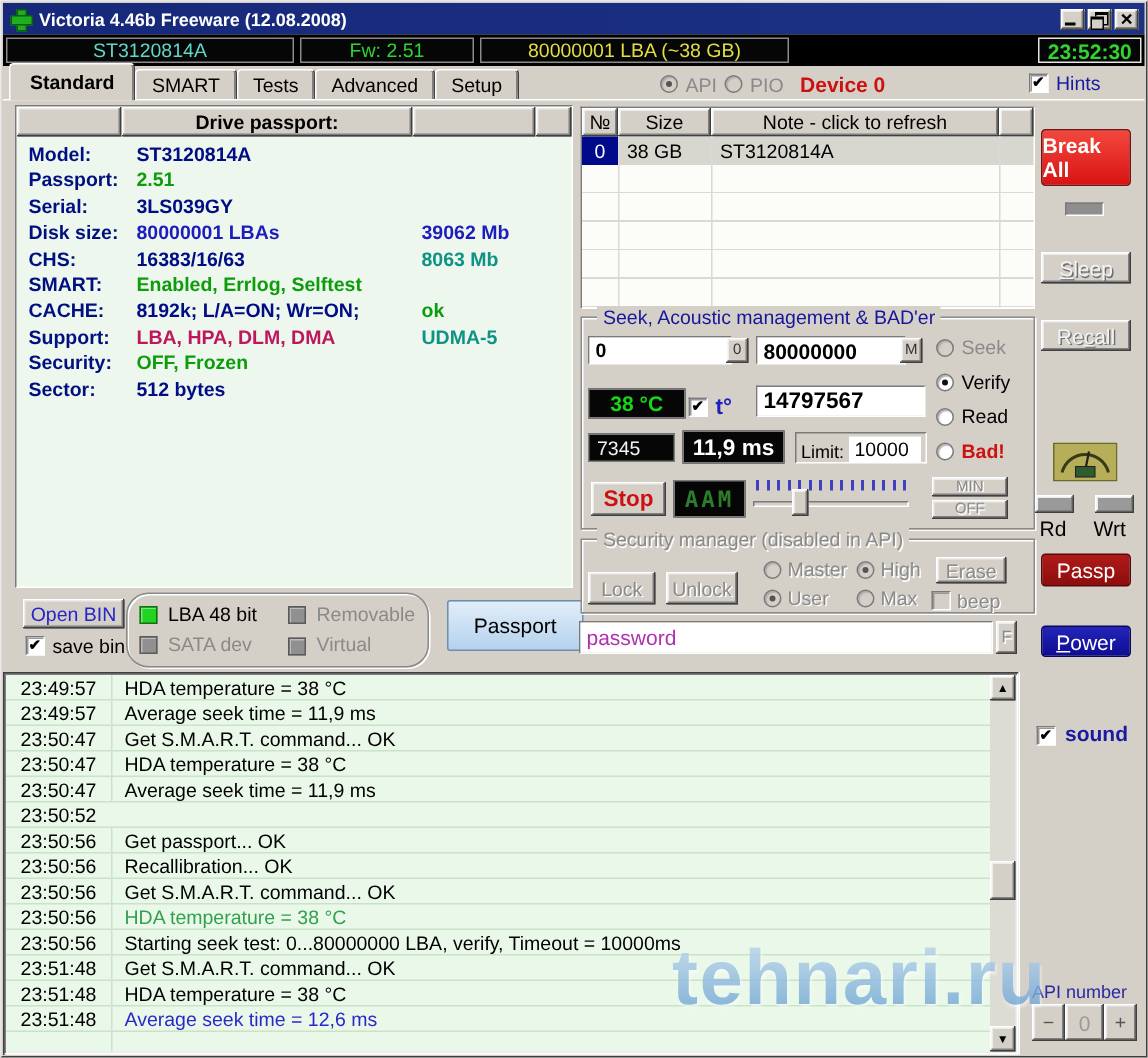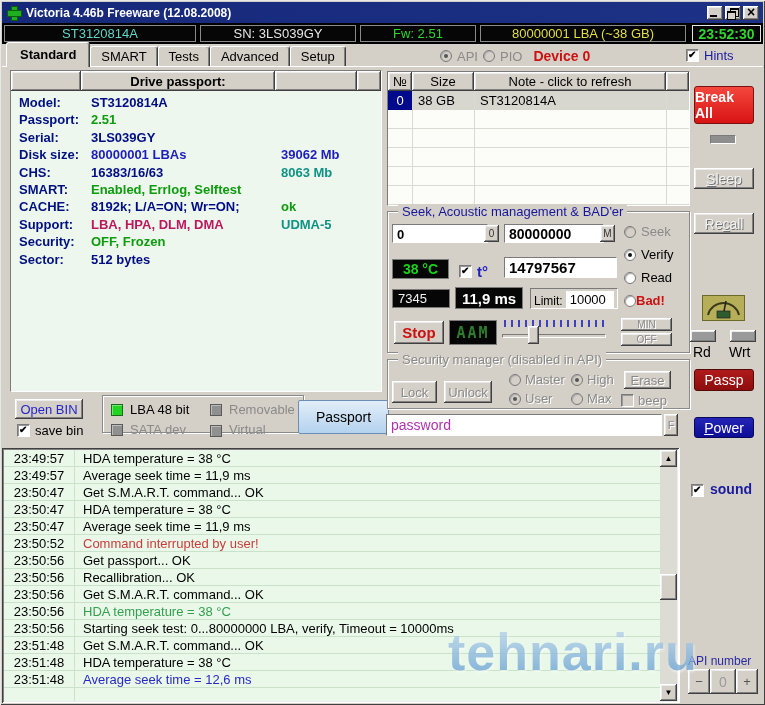--- a/index.html
+++ b/index.html
@@ -104,21 +104,20 @@
     <div id="app-icon"></div>
     <div id="title-text">Victoria 4.46b Freeware (12.08.2008)</div>
     <div class="winbtn b-out glyph-min"></div>
     <div class="winbtn b-out glyph-restore"></div>
     <div class="winbtn b-out glyph-close"></div>
   </div>
 
   <div id="statusbar" class="abs">
 
     <div class="seg" style="width: 192px; color: rgb(95, 215, 200);">ST3120814A</div>
-      <div class="seg" style="width: 156px; color: rgb(230, 230, 230);">SN: 3LS039GY</div>
       <div class="seg" style="width: 116px; color: rgb(47, 212, 47);">Fw: 2.51</div>
       <div class="seg" style="width: 206px; color: rgb(227, 222, 64);">80000001 LBA (~38 GB)</div>
       <div id="clock-seg">23:52:30</div>
   </div>
 
   <div id="tabbar" class="abs">
     <div class="tab active">Standard</div>
     <div class="tab">SMART</div>
     <div class="tab">Tests</div>
     <div class="tab">Advanced</div>
@@ -191,21 +190,21 @@
             <span class="pv" style="color: rgb(0, 13, 133);">512 bytes</span>
           </div>
         </div>
     </div>
 
     <div class="abs b-out" style="left:13px;top:332px;width:68px;height:20px;display:flex;align-items:center;justify-content:center;font-size:13px;color:#2525c8;">Open BIN</div>
     <div class="abs" style="left:15px;top:356px;display:flex;align-items:center;gap:5px;">
       <div class="cb checked"></div>
       <span style="font-size:13px;">save bin</span>
     </div>
-    <div class="abs etch" style="left:100px;top:328px;width:202px;height:38px;">
+    <div class="abs etch" style="left:82px;top:328px;width:202px;height:50px;border-radius:15px;">
       <div class="abs" style="left:8px;top:6px;display:flex;align-items:center;gap:7px;">
         <div class="flagbox" id="flag0" style="background: rgb(34, 212, 34); border-color: rgb(26, 106, 26);"></div>
         <span style="font-size: 13px; color: rgb(0, 0, 0);" id="flag0l">LBA 48 bit</span>
       </div>
       <div class="abs" style="left:107px;top:6px;display:flex;align-items:center;gap:7px;">
         <div class="flagbox" id="flag1" style="background: rgb(144, 144, 144); border-color: rgb(90, 90, 90);"></div>
         <span style="font-size: 13px; color: rgb(138, 138, 138);" id="flag1l">Removable</span>
       </div>
       <div class="abs" style="left:8px;top:26px;display:flex;align-items:center;gap:7px;">
         <div class="flagbox" id="flag2" style="background: rgb(144, 144, 144); border-color: rgb(90, 90, 90);"></div>
@@ -251,26 +250,26 @@
         <span class="dimtext" style="font-size:13px;">Seek</span>
       </div>
       <div class="abs" style="left:236px;top:35px;display:flex;align-items:center;gap:5px;">
         <div class="radio sel"></div>
         <span style="font-size:13px;">Verify</span>
       </div>
       <div class="abs" style="left:236px;top:58px;display:flex;align-items:center;gap:5px;">
         <div class="radio"></div>
         <span style="font-size:13px;">Read</span>
       </div>
-      <div class="abs" style="left:236px;top:81px;display:flex;align-items:center;">
+      <div class="abs" style="left:236px;top:81px;display:flex;align-items:center;gap:5px;">
         <div class="radio"></div>
         <span style="font-size:13px;color:#cc1111;font-weight:bold;">Bad!</span>
       </div>
 
-      <div class="abs blackdisp" style="left:4px;top:47px;width:57px;height:20px;justify-content:center;color:#17d517;font-weight:bold;font-size:14px;">38 °C</div>
+      <div class="abs blackdisp" style="left:4px;top:47px;width:65px;height:20px;justify-content:center;color:#17d517;font-weight:bold;font-size:14px;">38 °C</div>
       <div class="abs" style="left:71px;top:51px;display:flex;align-items:center;gap:5px;">
         <div class="cb checked"></div>
         <span style="font-size:15px;color:#2020c0;font-weight:bold;">t°</span>
       </div>
       <div class="abs sunk fieldwrap" style="left:116px;top:45px;width:113px;height:21px;">
         <input class="field" style="font-weight: bold; font-size: 15px;" value="14797567">
       </div>
 
       <div class="abs blackdisp" style="left:4px;top:77px;width:58px;height:19px;color:#f2f2f2;font-size:13px;padding-left:5px;">7345</div>
       <div class="abs blackdisp" style="left:67px;top:75px;width:68px;height:22px;justify-content:center;color:#fff;font-weight:bold;font-size:15px;">11,9 ms</div>
@@ -374,21 +373,20 @@
         <div class="lrow">
           <span class="ltime">23:50:47</span>
           <span class="lmsg" style="color: rgb(0, 0, 0);">HDA temperature = 38 °C</span>
         </div>
         <div class="lrow">
           <span class="ltime">23:50:47</span>
           <span class="lmsg" style="color: rgb(0, 0, 0);">Average seek time = 11,9 ms</span>
         </div>
         <div class="lrow">
           <span class="ltime">23:50:52</span>
-          <span class="lmsg" style="color: rgb(204, 59, 59);">Command interrupted by user!</span>
         </div>
         <div class="lrow">
           <span class="ltime">23:50:56</span>
           <span class="lmsg" style="color: rgb(0, 0, 0);">Get passport... OK</span>
         </div>
         <div class="lrow">
           <span class="ltime">23:50:56</span>
           <span class="lmsg" style="color: rgb(0, 0, 0);">Recallibration... OK</span>
         </div>
         <div class="lrow">

